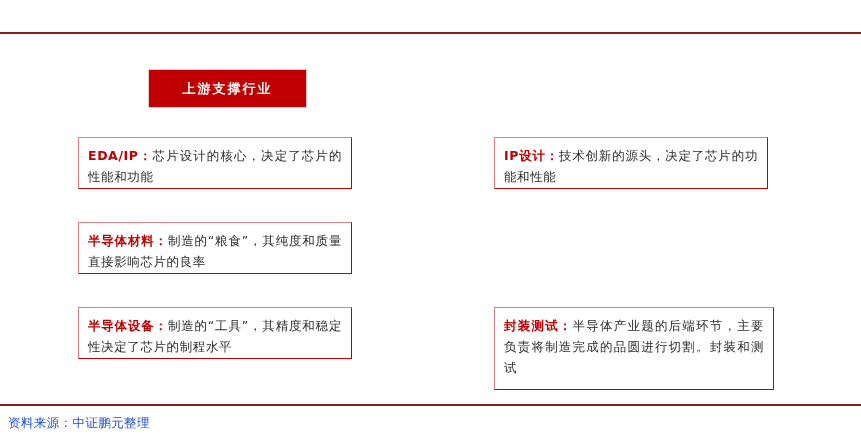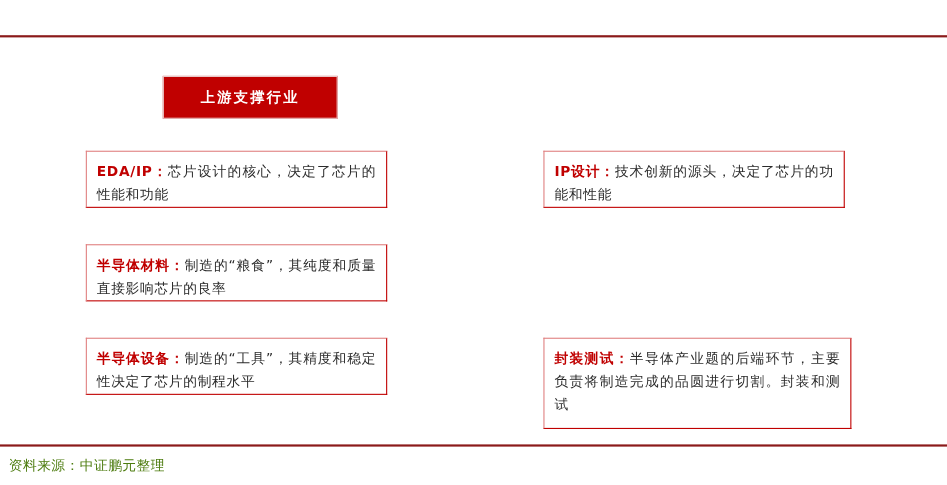--- a/index.html
+++ b/index.html
@@ -108,21 +108,21 @@
   .footer {
     position: absolute;
     left: 8px;
     top: 412px;
     height: 22px;
     display: flex;
     align-items: center;
   }
   .footer-text {
     font-size: 12.5px;
-    color: #4d7c0f;
+    color: #1d4ed8;
     letter-spacing: 0.4px;
     white-space: nowrap;
   }
 </style>
 </head>
 <body>
 
 <div class="figure-wrap">
 
   <div class="rule-top"></div>

